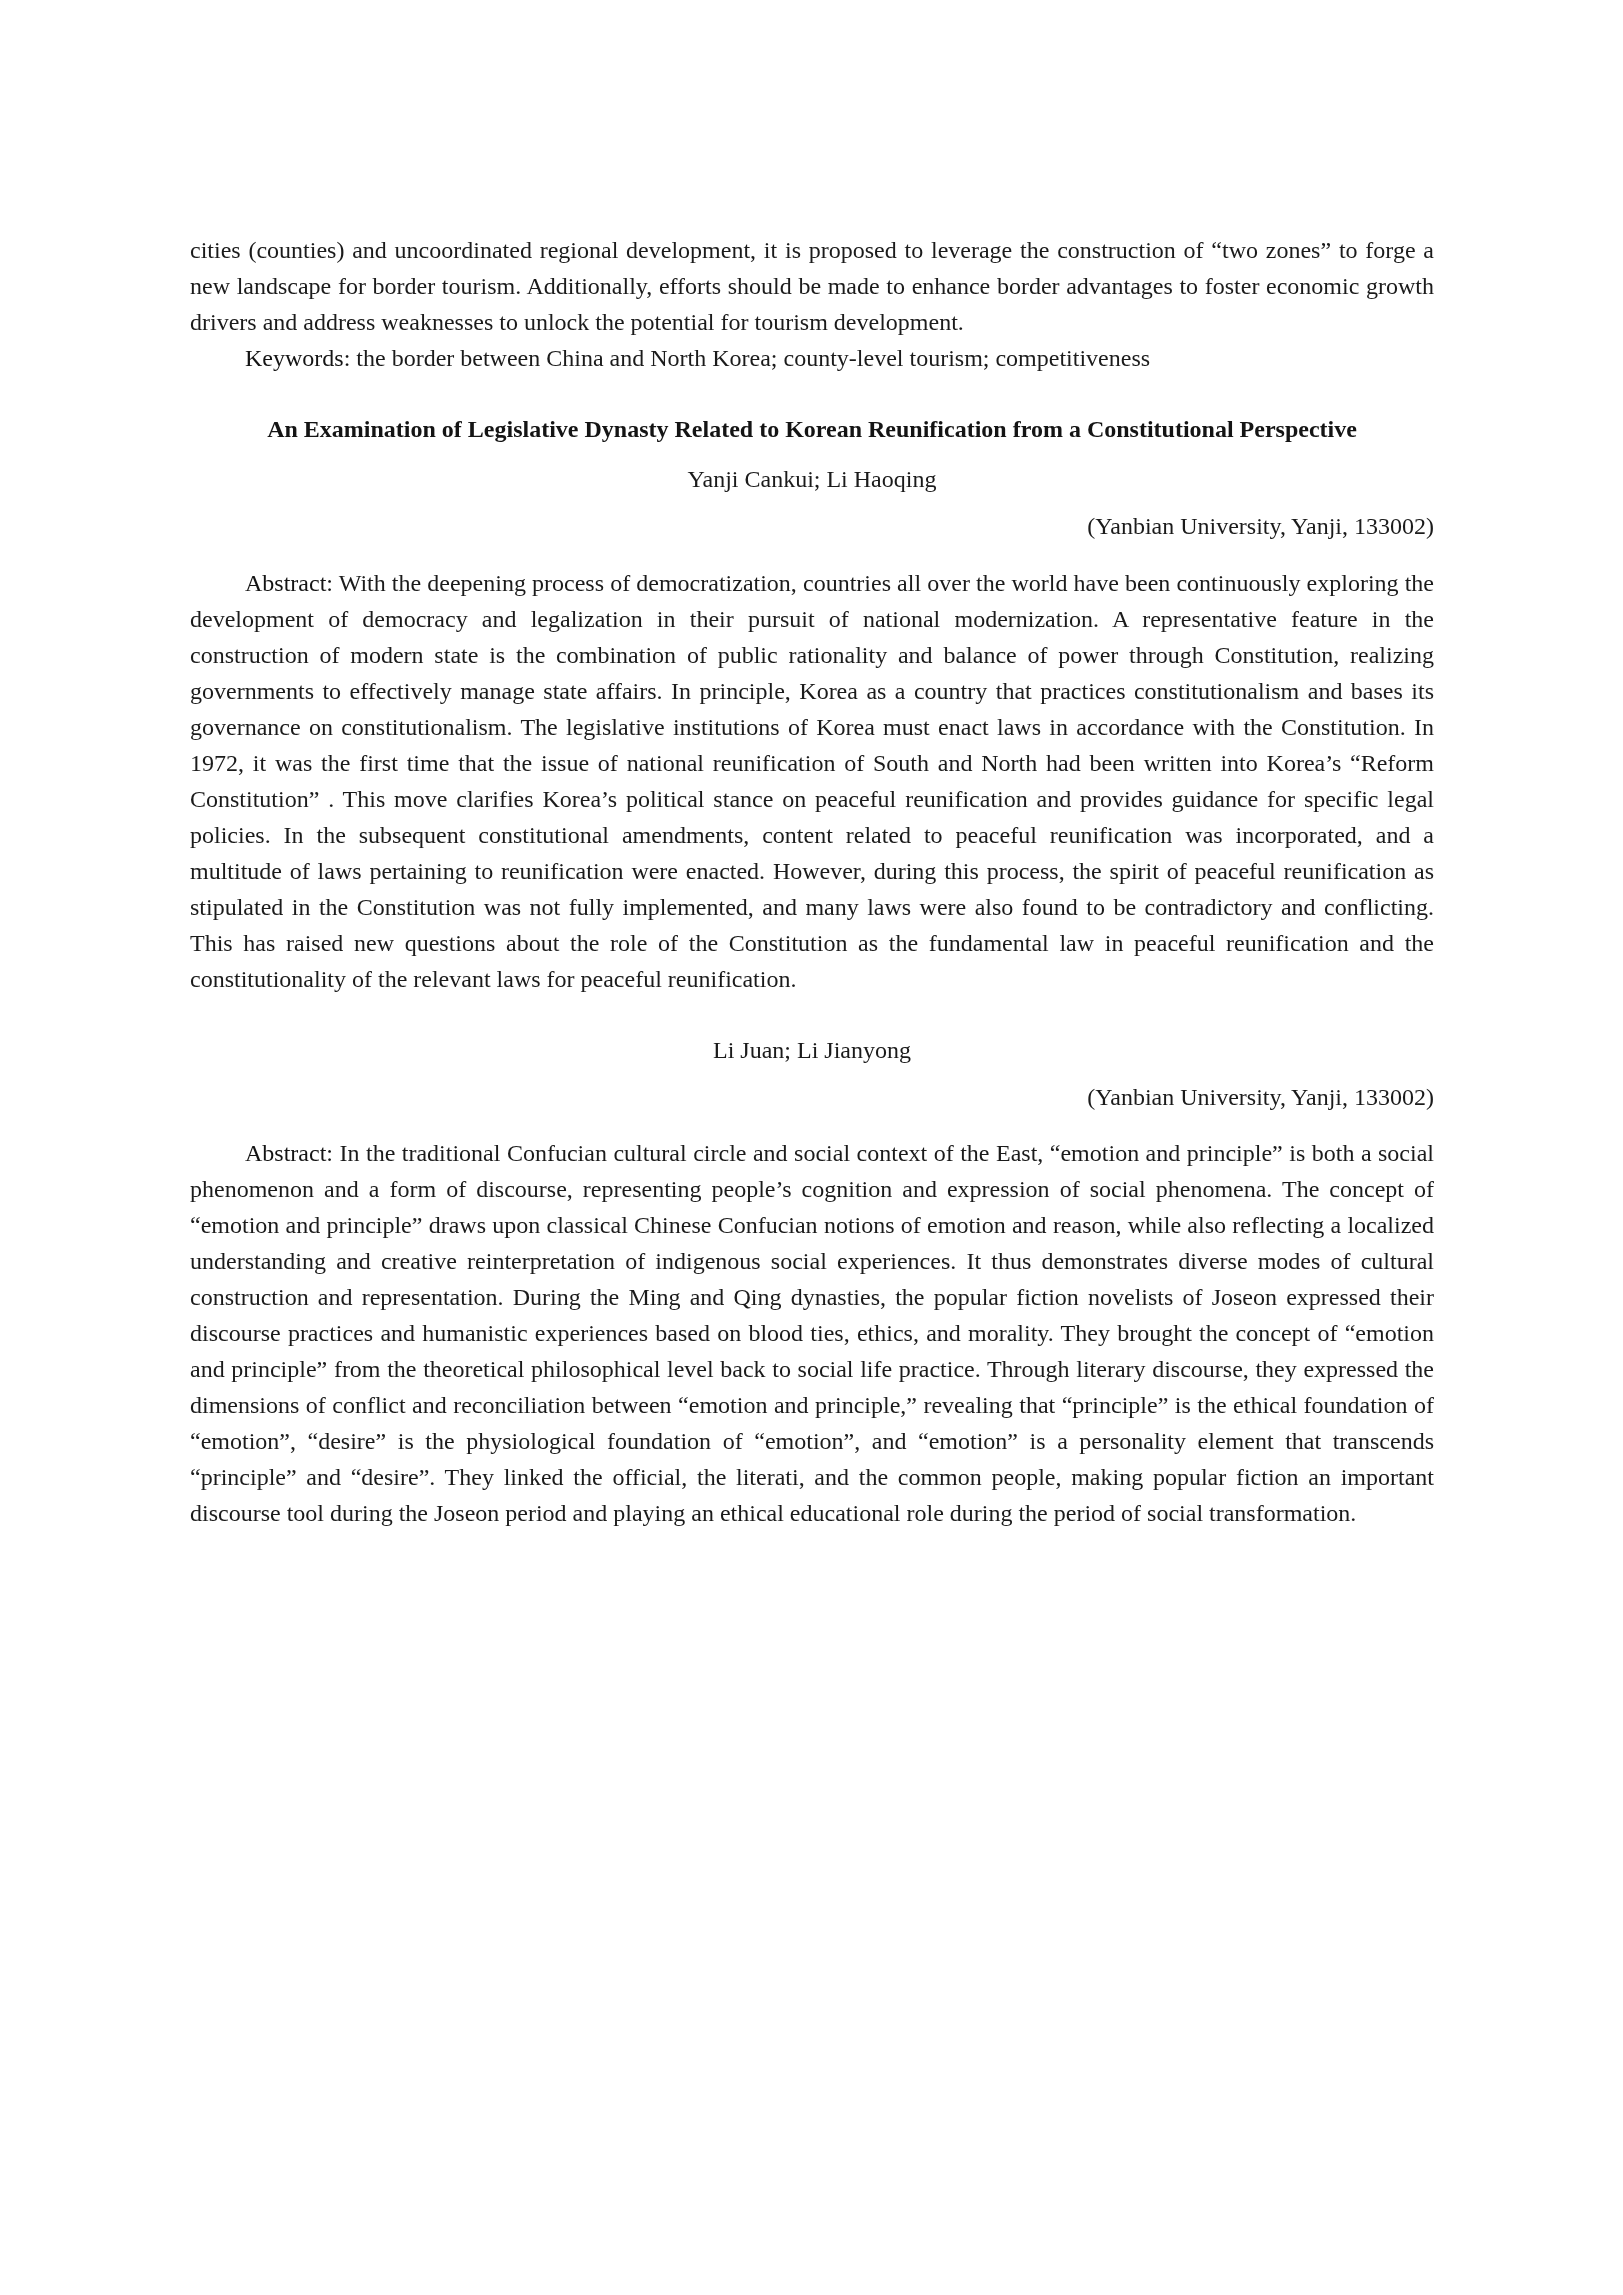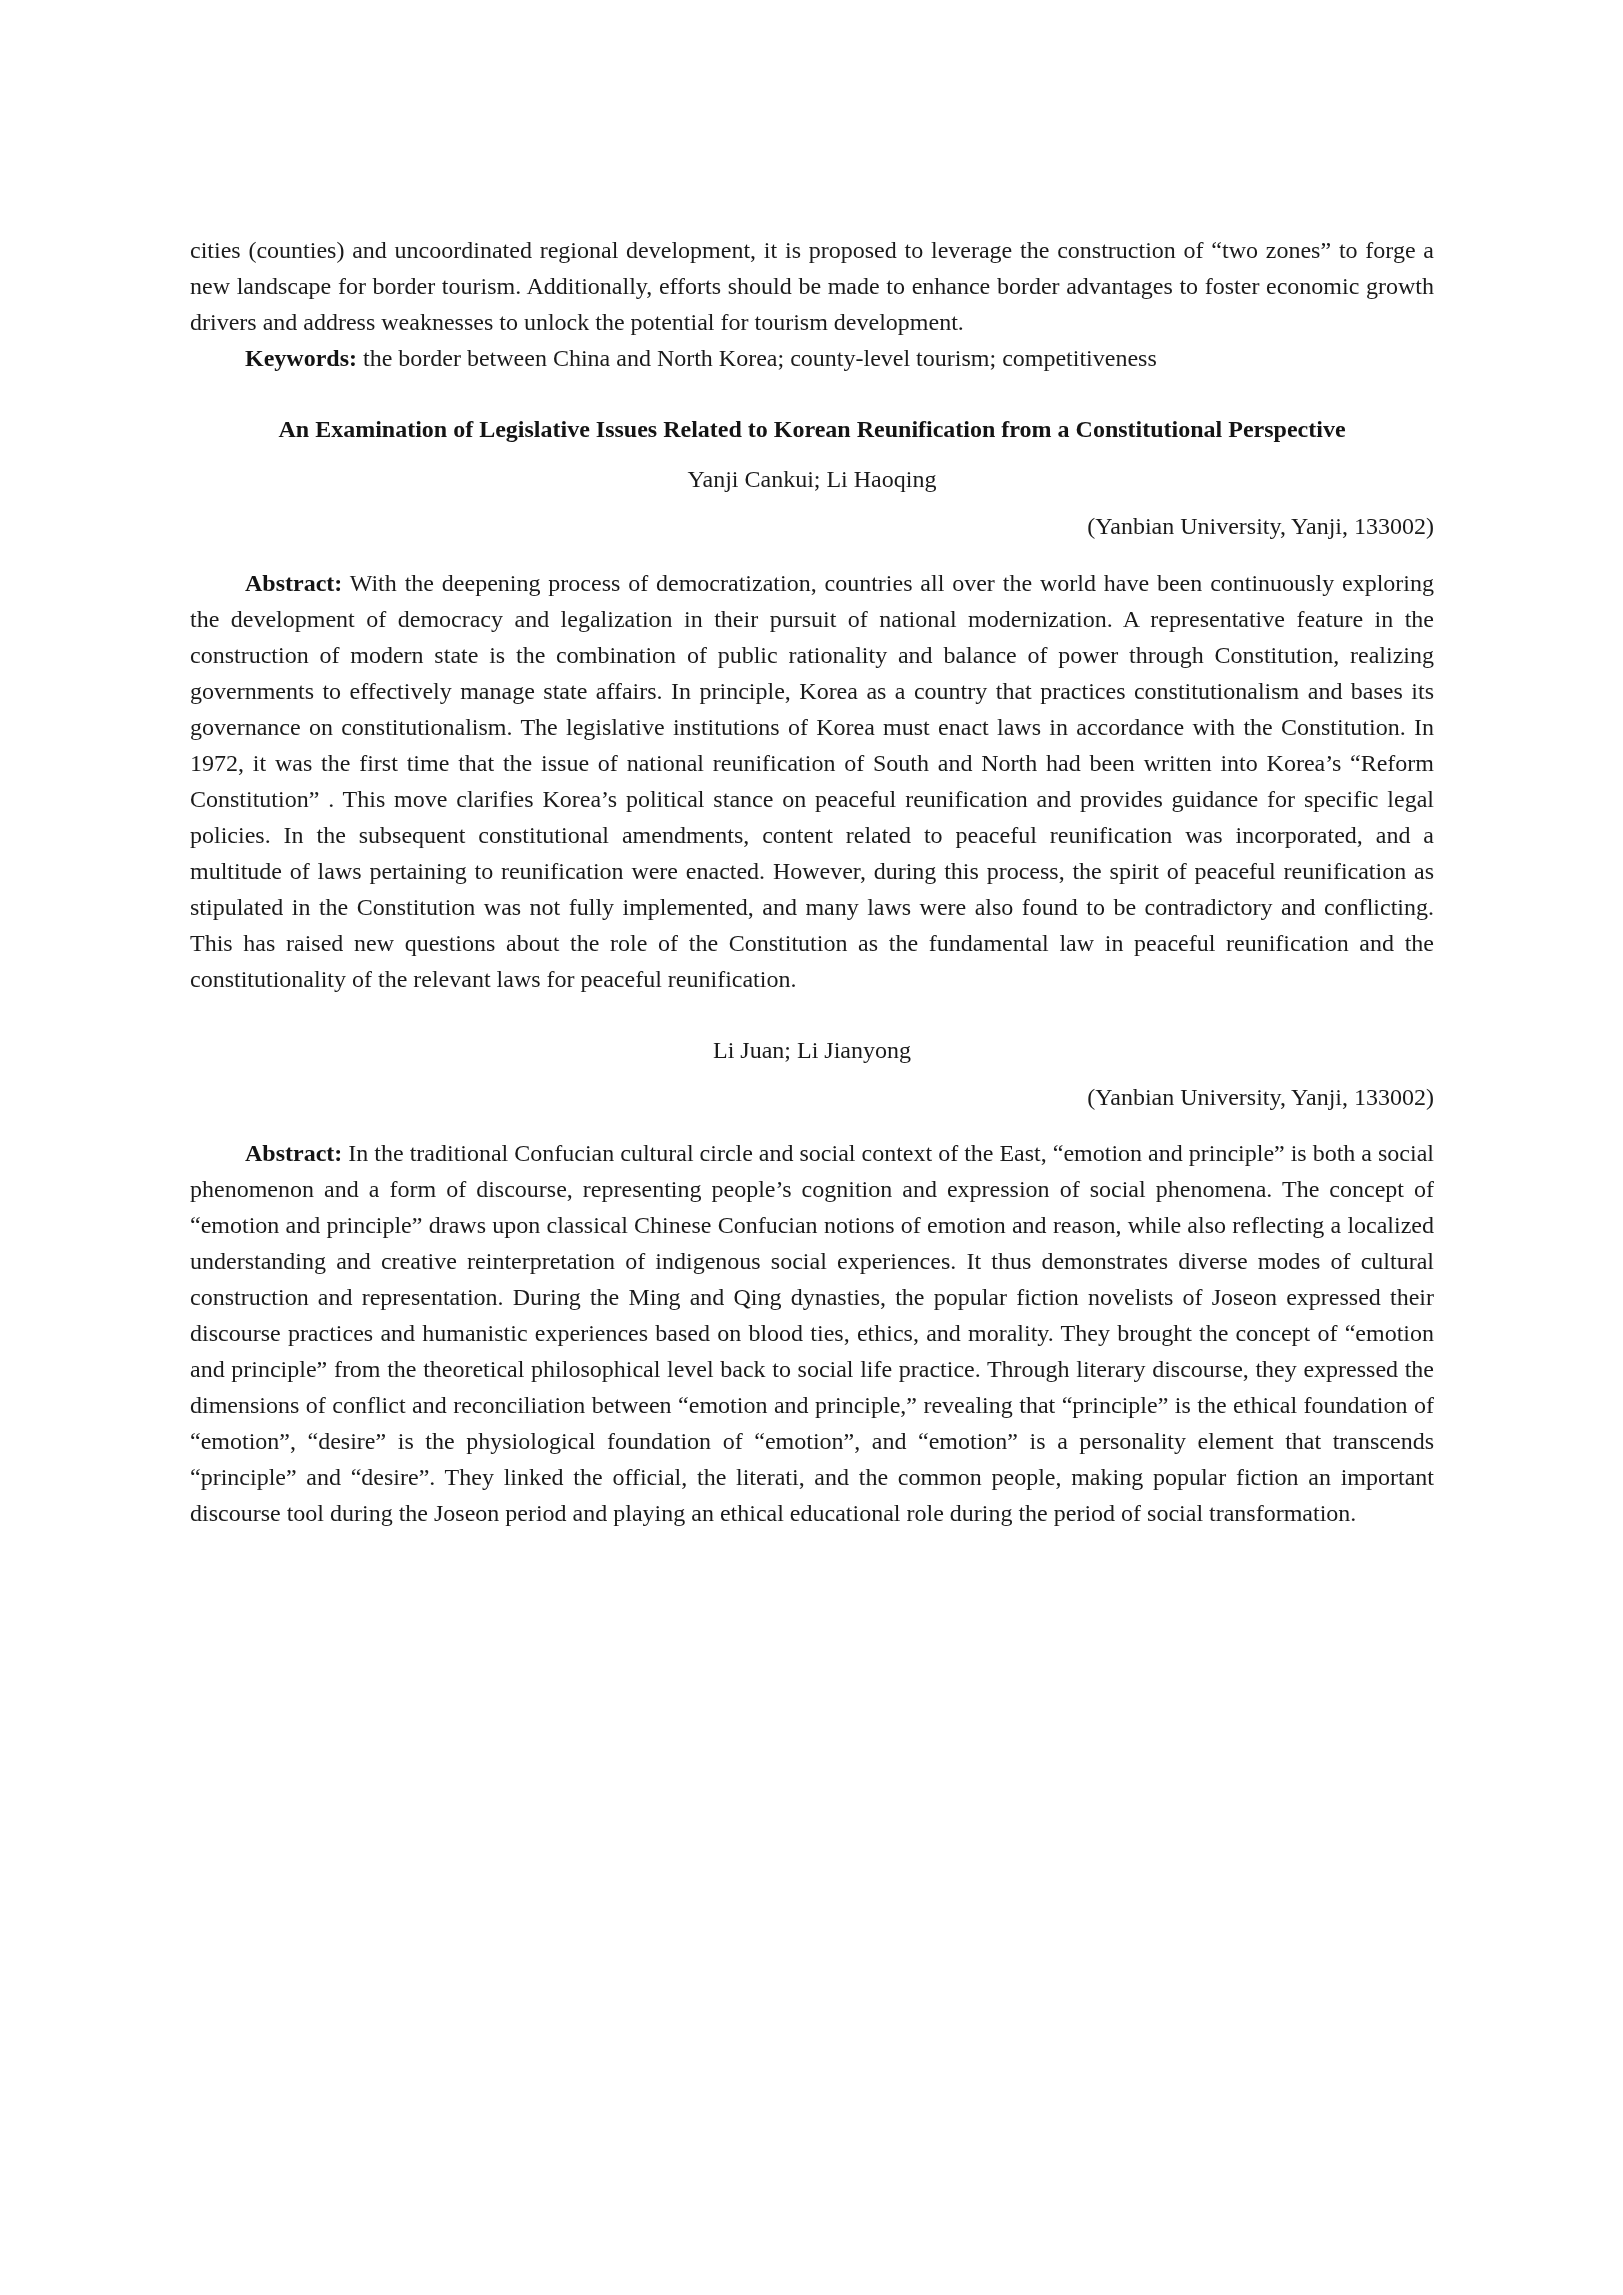--- a/index.html
+++ b/index.html
@@ -25,21 +25,21 @@
   .body-para {
     margin: 0;
     font-size: 24px;
     line-height: 36px;
     text-align: justify;
   }
   .indent {
     text-indent: 55px;
   }
   .label {
-    font-weight: bold;
+    font-weight: normal;
     color: #141414;
   }
   .paper-title {
     margin: 35px 0 0 0;
     font-size: 24px;
     line-height: 36px;
     font-weight: bold;
     text-align: center;
     color: #141414;
   }
@@ -77,21 +77,21 @@
 
 <div class="page">
   <main class="content">
 
     <p class="body-para">cities (counties) and uncoordinated regional development, it is proposed to leverage the construction of “two zones” to forge a new landscape for border tourism. Additionally, efforts should be made to enhance border advantages to foster economic growth drivers and address weaknesses to unlock the potential for tourism development.</p>
 
     <p class="body-para indent"><b class="label">Keywords:</b> <span>the border between China and North Korea; county-level tourism; competitiveness</span></p>
 
     <section class="paper">
       <h2 class="paper-title">
-          <span class="title-line">An Examination of Legislative Issues Related to Korean Reunification from a Constitutional Perspective</span>
+          <span class="title-line">An Examination of Legislative Dynasty Related to Korean Reunification from a Constitutional Perspective</span>
         </h2>
       <p class="authors">Yanji Cankui; Li Haoqing</p>
       <p class="affiliation">(Yanbian University, Yanji, 133002)</p>
       <p class="body-para indent abstract-para"><b class="label">Abstract:</b> <span>With the deepening process of democratization, countries all over the world have been continuously exploring the development of democracy and legalization in their pursuit of national modernization. A representative feature in the construction of modern state is the combination of public rationality and balance of power through Constitution, realizing governments to effectively manage state affairs. In principle, Korea as a country that practices constitutionalism and bases its governance on constitutionalism. The legislative institutions of Korea must enact laws in accordance with the Constitution. In 1972, it was the first time that the issue of national reunification of South and North had been written into Korea’s “Reform Constitution” . This move clarifies Korea’s political stance on peaceful reunification and provides guidance for specific legal policies. In the subsequent constitutional amendments, content related to peaceful reunification was incorporated, and a multitude of laws pertaining to reunification were enacted. However, during this process, the spirit of peaceful reunification as stipulated in the Constitution was not fully implemented, and many laws were also found to be contradictory and conflicting. This has raised new questions about the role of the Constitution as the fundamental law in peaceful reunification and the constitutionality of the relevant laws for peaceful reunification.</span></p>
     </section>
 
     <section class="paper">
       <h2 class="paper-title">
         </h2>
       <p class="authors">Li Juan; Li Jianyong</p>

